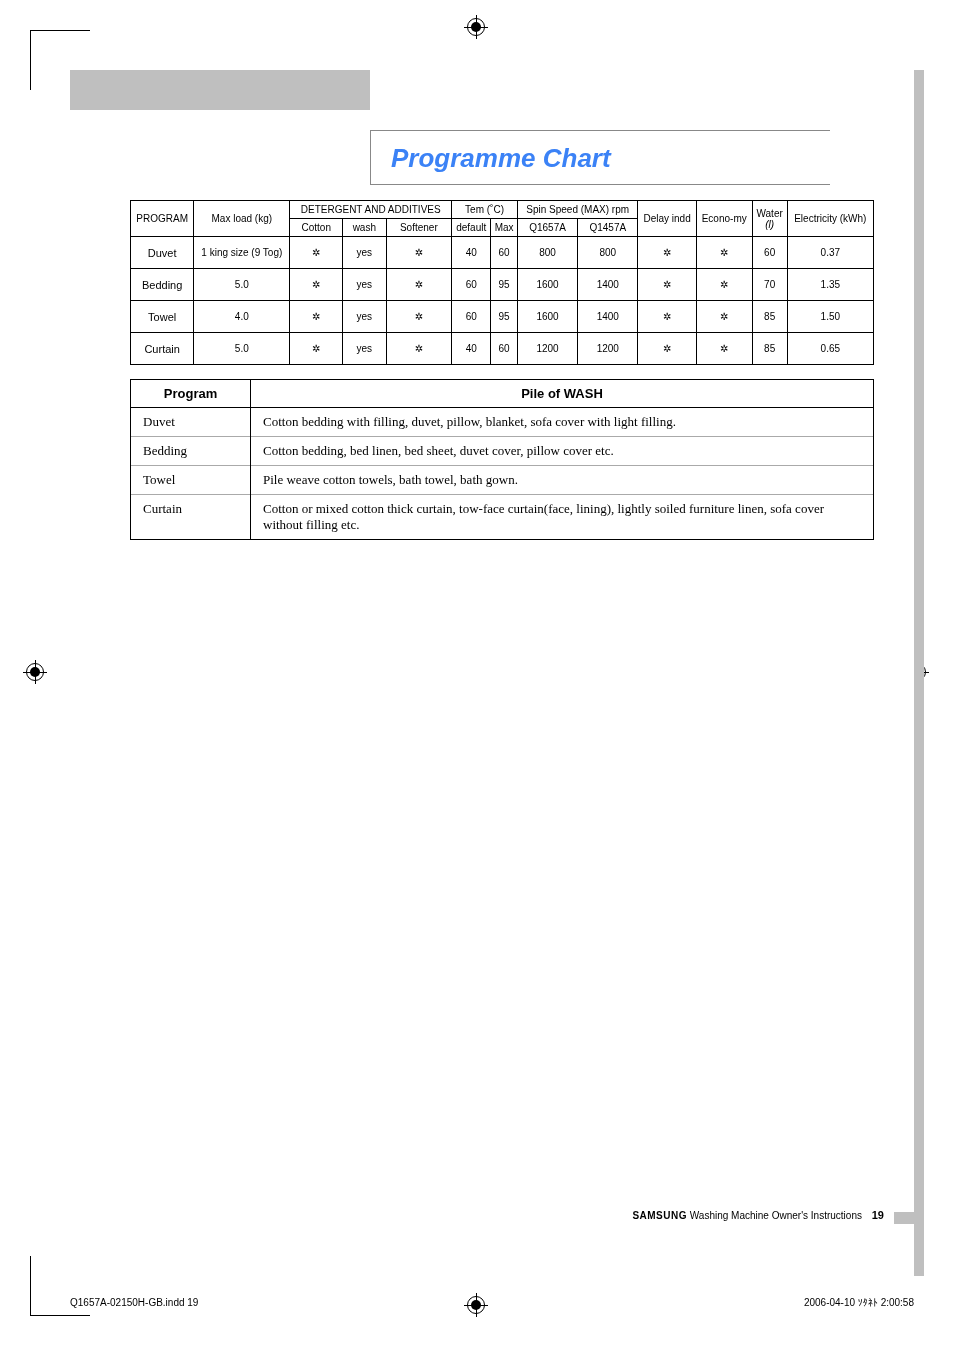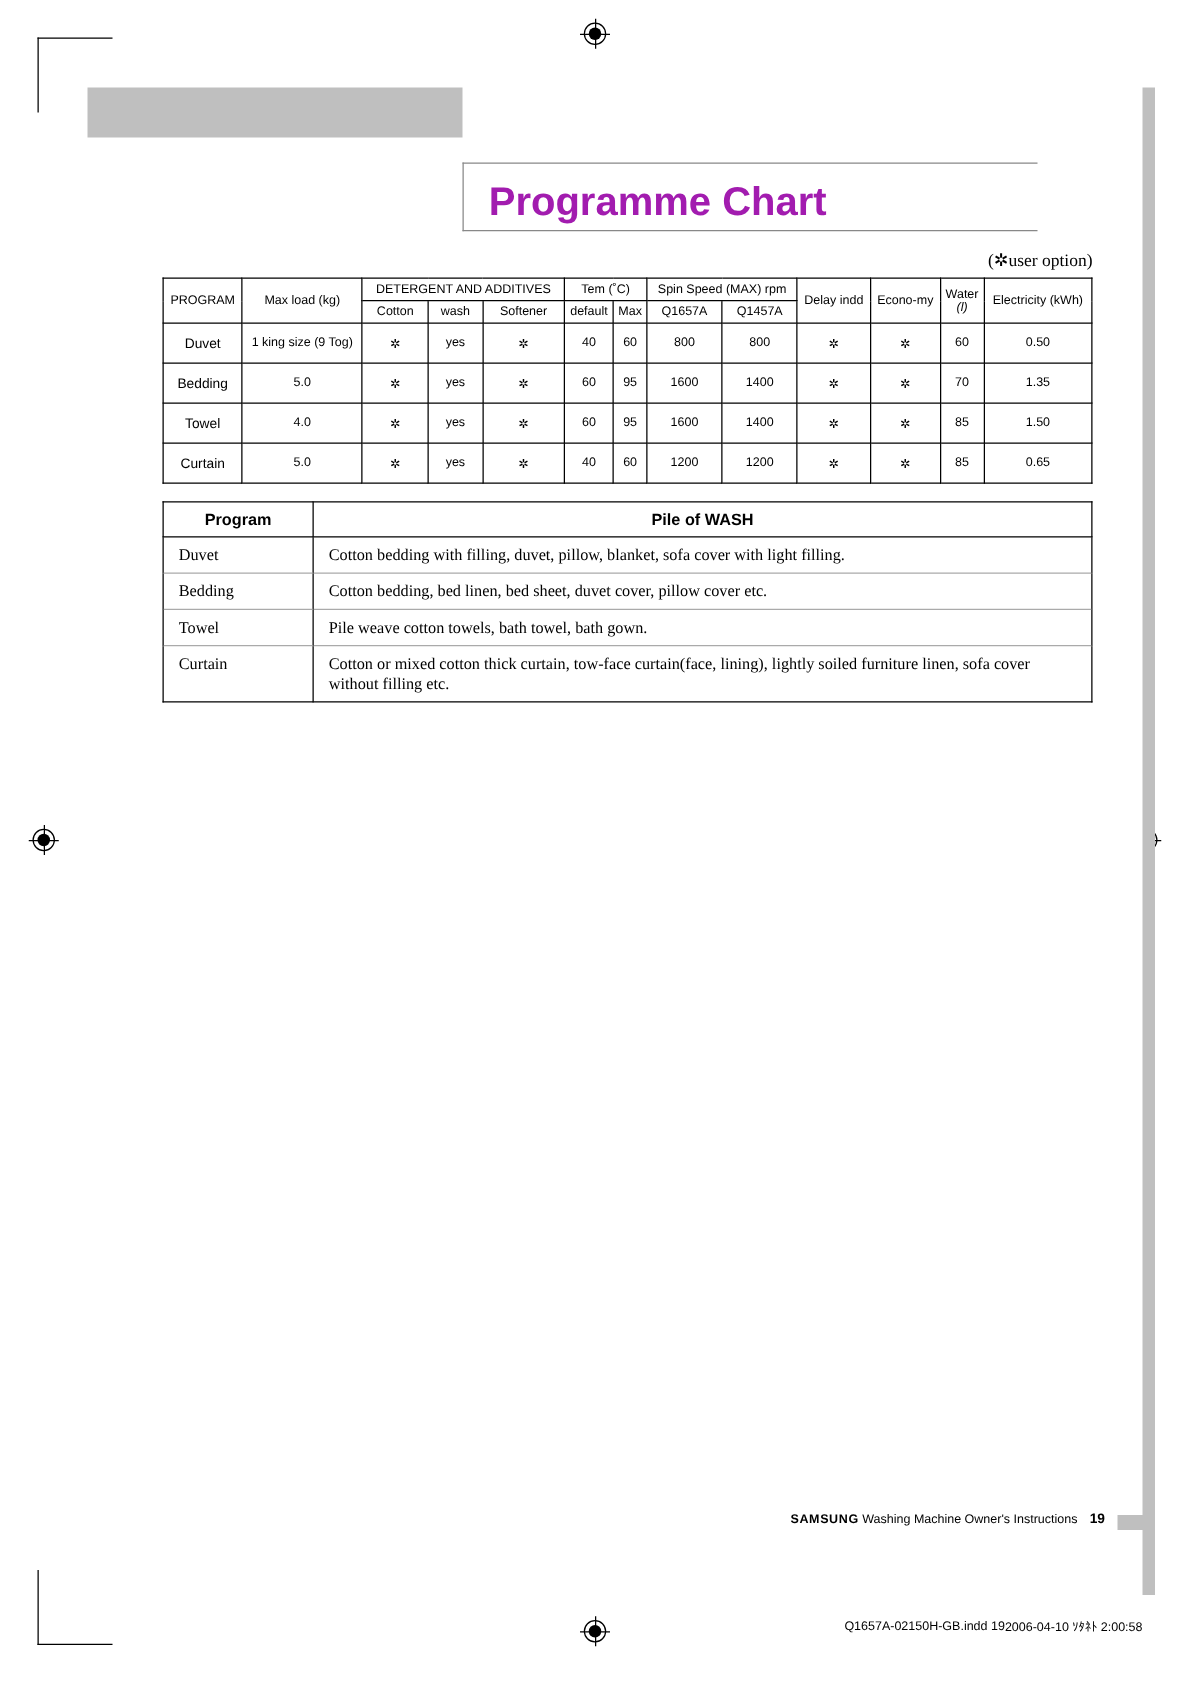--- a/index.html
+++ b/index.html
@@ -38,24 +38,25 @@
     position: absolute;
     top: 60px; left: 300px;
     height: 55px;
     border: 1px solid #888;
     border-right: none;
     padding: 12px 20px 10px 20px;
     min-width: 460px;
   }
   .title-box h1 {
     margin: 0;
-    font-size: 32px;
+    font-size: 26px;
     font-weight: 800;
-    color: #a21caf;
+    color: #3b82f6;
     font-family: Arial, sans-serif;
+    font-style: italic;
   }
   .side-bar {
     position: absolute;
     top: 0; right: 0;
     width: 10px; height: 100%;
     background: #bfbfbf;
   }
 
   .content {
     padding: 0 50px 0 60px;
@@ -124,21 +125,21 @@
     width: 30px; height: 12px;
     background: #bfbfbf;
   }
 
   .print-footer {
     position: absolute;
     bottom: 38px; left: 70px; right: 40px;
     font-size: 10px;
     color: #000;
     display: flex;
-    justify-content: flex-end;
+    justify-content: space-between;
     font-family: Arial, sans-serif;
   }
 
   .reg-top, .reg-bottom {
     position: absolute;
     left: 50%; transform: translateX(-50%);
     width: 20px; height: 20px;
   }
   .reg-top { top: 18px; }
   .reg-bottom { bottom: 30px; }
@@ -201,23 +202,20 @@
 
   <div class="header-band">
     <div class="grey-block"></div>
     <div class="title-box">
       <h1>Programme Chart</h1>
     </div>
   </div>
 
   <div class="content">
 
-    <div class="opt-note">
-      (<span class="star">✲</span>user option)
-    </div>
 
     <table class="prog">
       <tbody>
           <tr class="tight">
         <th rowspan="2">PROGRAM</th>
         <th rowspan="2">Max load (kg)</th>
         <th colspan="3">DETERGENT AND ADDITIVES</th>
         <th colspan="2">Tem (˚C)</th>
         <th colspan="2">Spin Speed (MAX) rpm</th>
         <th rowspan="2">Delay indd</th>
@@ -240,21 +238,21 @@
         <td>✲</td>
         <td>yes</td>
         <td>✲</td>
         <td>40</td>
         <td>60</td>
         <td>800</td>
         <td>800</td>
         <td>✲</td>
         <td>✲</td>
         <td>60</td>
-        <td>0.50</td>
+        <td>0.37</td>
       </tr>
       <tr class="data">
         <td class="pgm">Bedding</td>
         <td>5.0</td>
         <td>✲</td>
         <td>yes</td>
         <td>✲</td>
         <td>60</td>
         <td>95</td>
         <td>1600</td>

